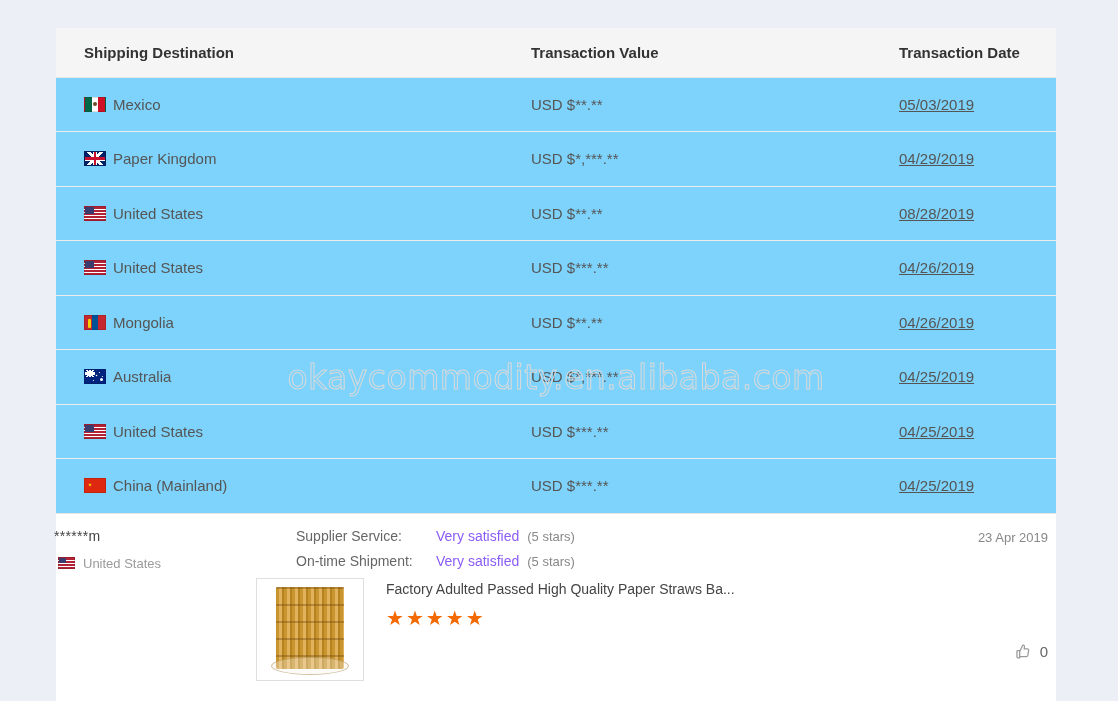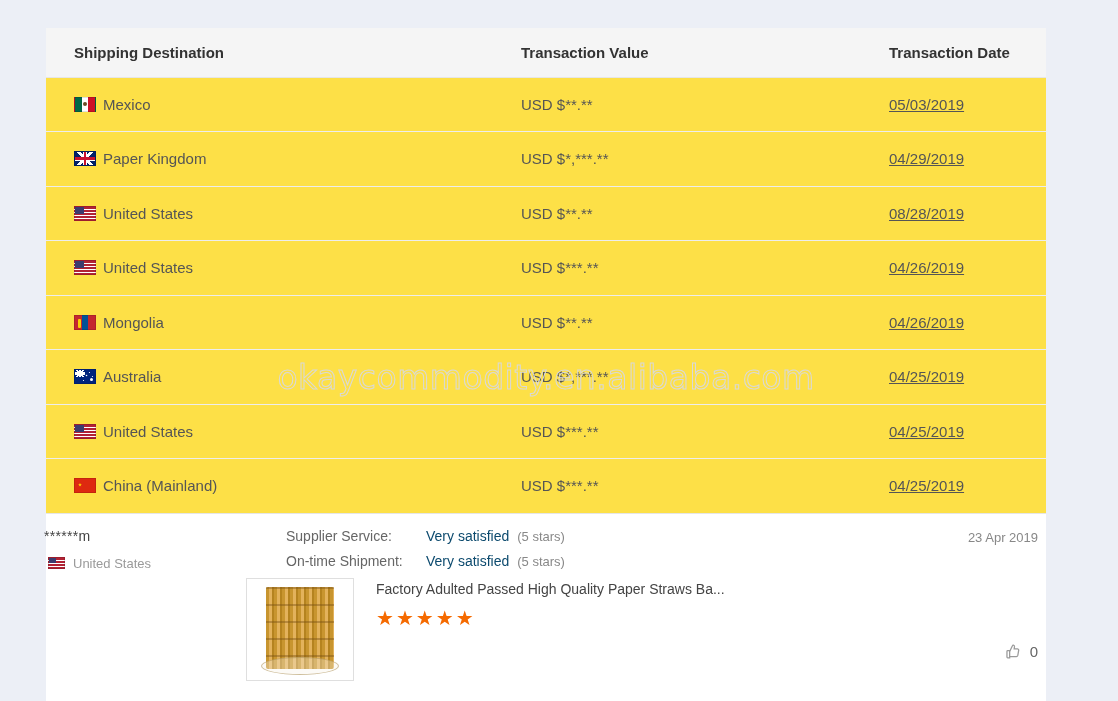--- a/index.html
+++ b/index.html
@@ -18,21 +18,21 @@
 
   .page {
     position: relative;
     width: 1118px;
     height: 701px;
   }
 
   
   .card {
     position: absolute;
-    left: 46px;
+    left: 56px;
     top: 28px;
     width: 1000px;
     height: 673px;
     background: #ffffff;
   }
 
   
   .txn-table {
     width: 100%;
     border-collapse: collapse;
@@ -58,21 +58,21 @@
   .txn-table thead th.h-dest  { padding-left: 28px; }
   .txn-table thead th.h-value { padding-left: 38px; }
   .txn-table thead th.h-date  { padding-left: 4px; }
 
   .txn-table tbody td {
     height: 54.5px;
     font-size: 15px;
     color: #555555;
     vertical-align: middle;
     border-bottom: 1px solid #ededed;
-    background: #fde047;
+    background: #7dd3fc;
     white-space: nowrap;
   }
 
   .txn-table tbody tr:last-child td { border-bottom: 1px solid #e6e6e6; }
 
   .td-dest  { padding-left: 28px; }
   .td-value { padding-left: 38px; }
   .td-date  { padding-left: 4px; text-decoration: underline; }
 
   .dest-cell {
@@ -268,21 +268,21 @@
   .rating-label {
     width: 140px;
     flex: 0 0 140px;
     font-size: 14px;
     color: #666666;
     margin-left: 40px;
   }
 
   .rating-value {
     font-size: 14px;
-    color: #0c4a6e;
+    color: #8b5cf6;
     margin-right: 8px;
     white-space: nowrap;
   }
 
   .rating-stars-note {
     font-size: 13px;
     color: #888888;
   }
 
   .product-block {

